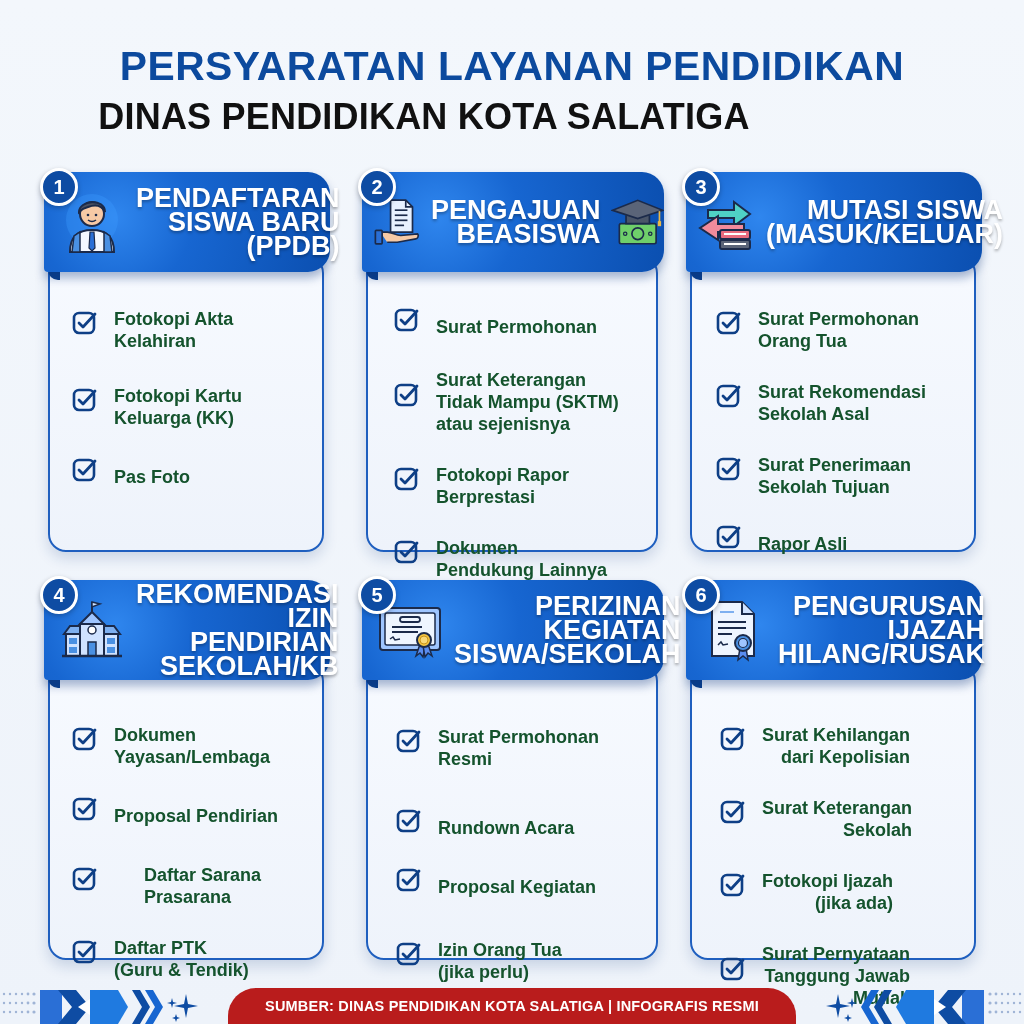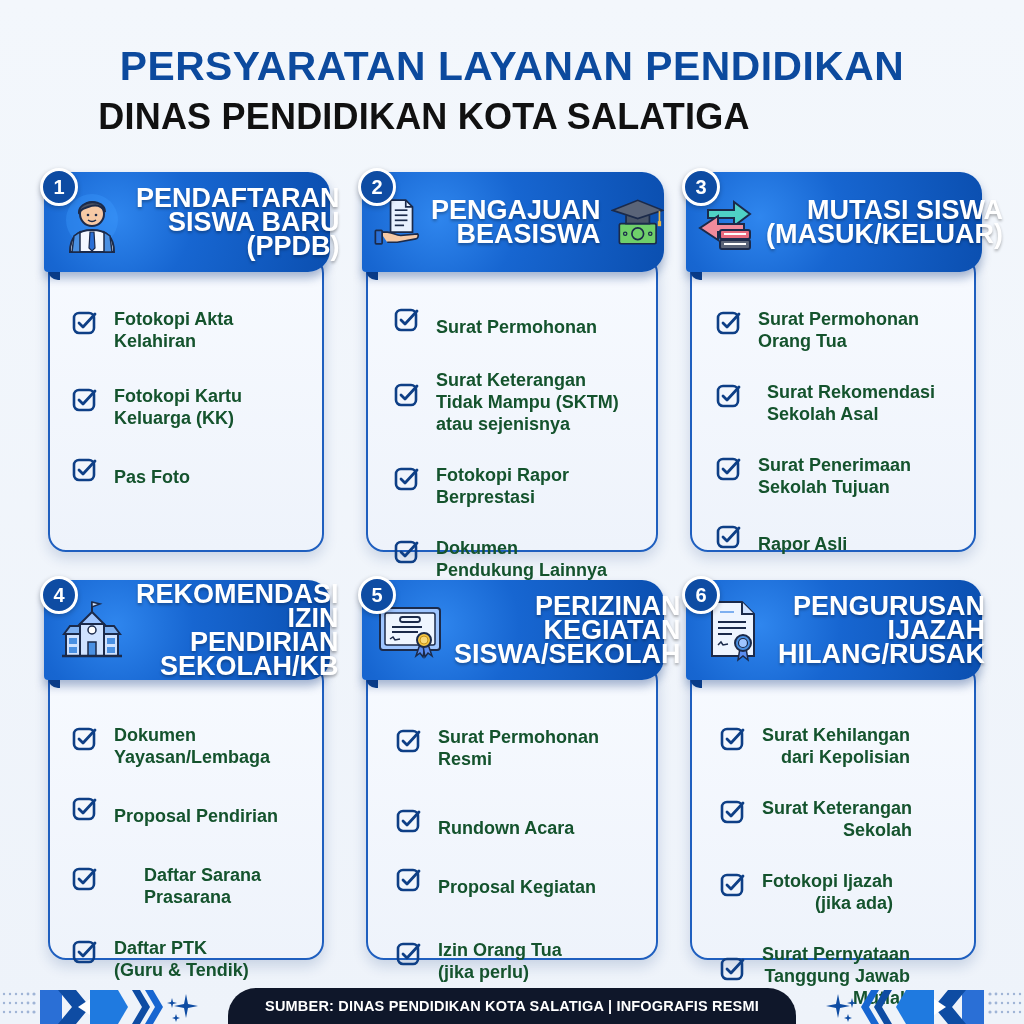--- a/index.html
+++ b/index.html
@@ -57,21 +57,21 @@
   .check { width: 26px; height: 26px; flex: 0 0 auto; margin-right: 16px; }
   .item-text {
     font-size: 18px; line-height: 22px; color: #14532d; font-weight: 700;
     font-family: "Liberation Sans", sans-serif; white-space: pre-line; margin-top: 15px;
   }
   .footer {
     position: absolute; left: 0; top: 986px; width: 1024px; height: 38px;
   }
   .footer .ribbon {
     position: absolute; left: 228px; width: 568px; top: 2px; height: 36px;
-    background: #0f172a; border-radius: 28px 28px 0 0;
+    background: #b91c1c; border-radius: 28px 28px 0 0;
     display: flex; align-items: center; justify-content: center;
   }
   .footer .ribbon span {
     color: #fff; font-weight: 700; font-size: 14.5px;
     font-family: "Liberation Sans", sans-serif; letter-spacing: 0.2px;
   }
 </style>
 </head>
 <body>
 
@@ -208,21 +208,21 @@
   </div>
   <div class="items" style="left:36px;">
     <div class="item" style="margin-top:8px;">
       <svg class="check" viewBox="0 0 26 26">
           <rect x="2" y="3" width="20" height="20" rx="5" fill="none" stroke="#0e3f86" stroke-width="2.6"></rect>
           <path d="M7 13 L11 17 L23 4" fill="none" stroke="#0e3f86" stroke-width="2.8" stroke-linecap="round" stroke-linejoin="round"></path>
         </svg>
       <div class="item-text">Surat Permohonan
 Orang Tua</div>
     </div>
-    <div class="item" style="margin-top:14px;gap:9px;">
+    <div class="item" style="margin-top:14px;">
       <svg class="check" viewBox="0 0 26 26">
           <rect x="2" y="3" width="20" height="20" rx="5" fill="none" stroke="#0e3f86" stroke-width="2.6"></rect>
           <path d="M7 13 L11 17 L23 4" fill="none" stroke="#0e3f86" stroke-width="2.8" stroke-linecap="round" stroke-linejoin="round"></path>
         </svg>
       <div class="item-text">Surat Rekomendasi
 Sekolah Asal</div>
     </div>
     <div class="item" style="margin-top:14px;">
       <svg class="check" viewBox="0 0 26 26">
           <rect x="2" y="3" width="20" height="20" rx="5" fill="none" stroke="#0e3f86" stroke-width="2.6"></rect>

